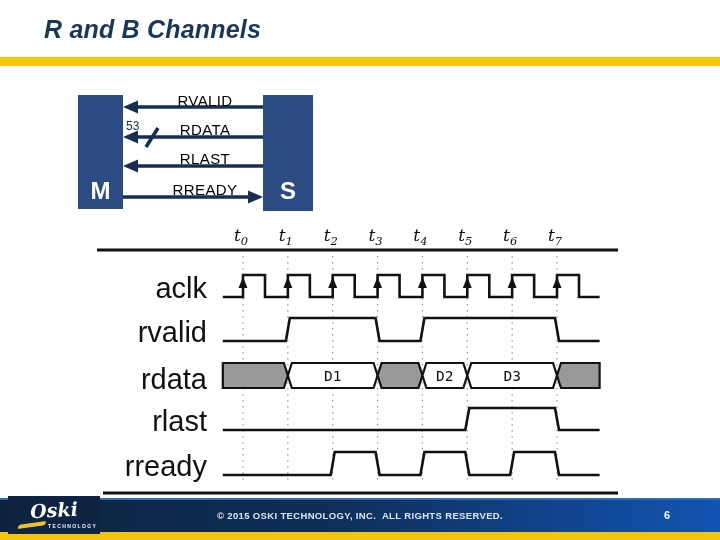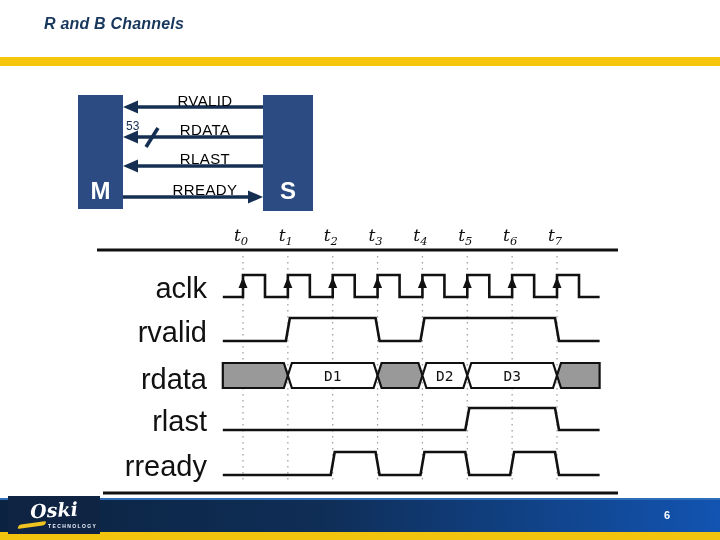--- a/index.html
+++ b/index.html
@@ -1,18 +1,18 @@
 <!DOCTYPE html>
 <html><head>
 <meta charset="utf-8">
 <style>
   html,body{margin:0;padding:0;background:#fff;}
   .slide{position:relative;width:720px;height:540px;background:#fff;overflow:hidden;
          font-family:"Liberation Sans",sans-serif;}
-  .title{position:absolute;left:44px;top:15px;font-size:16px;font-weight:bold;
+  .title{position:absolute;left:44px;top:15px;font-size:25px;font-weight:bold;
          font-style:italic;color:#17375d;letter-spacing:.2px;}
   .title-divider{position:absolute;left:0;top:57px;width:720px;height:9px;background:#f6c60d;}
 
   
   .block{position:absolute;background:#2b4b82;color:#fff;display:flex;
          align-items:flex-end;justify-content:center;font-weight:bold;font-size:24px;}
   .block-m{left:78px;top:95px;width:45px;height:114px;padding-bottom:4px;box-sizing:border-box;}
   .block-s{left:263px;top:95px;width:50px;height:116px;padding-bottom:6px;box-sizing:border-box;}
   .bd-arrows{position:absolute;left:60px;top:85px;}
   .bd-arrows line{stroke:#152f52;stroke-width:3.6;}
@@ -133,20 +133,21 @@
       <text x="422.142" y="171" class="buslab" text-anchor="middle">D3</text>
       <path d="M466.999,165.5L470.999,153H509.61315V178H470.999Z" class="busseg" fill="#999999"></path>
       <text x="117" y="221" class="siglab" text-anchor="end">rlast</text>
       <path d="M132.81435,220H375.28499999999997L379.28499999999997,198H464.999L468.999,220H509.61315" class="wave"></path>
       <text x="117" y="266" class="siglab" text-anchor="end">rready</text>
       <path d="M132.81435,265H240.714L244.714,242H285.571L289.571,265H330.428L334.428,242H375.28499999999997L379.28499999999997,265H420.142L424.142,242H464.999L468.999,265H509.61315" class="wave"></path>
       <line x1="13" y1="283" x2="528" y2="283" class="rule"></line>
     </svg>
 
   <div class="footer-bar"></div>
+  <div class="copyright">© 2015 OSKI TECHNOLOGY, INC.  ALL RIGHTS RESERVED.</div>
   <div class="page-num">6</div>
   <div class="yellow-strip"></div>
   <div class="logo-box">
     <div class="logo-script">Oski</div>
     <div class="logo-swoosh"></div>
     <div class="logo-sub">TECHNOLOGY</div>
   </div>
 
 </div>
 

